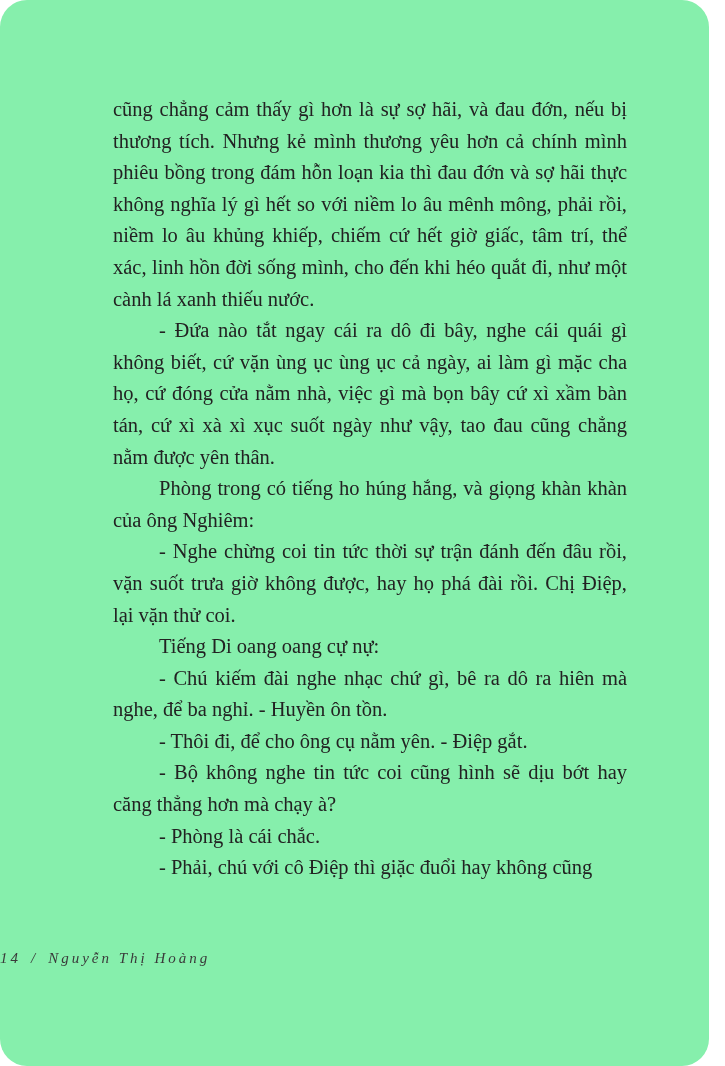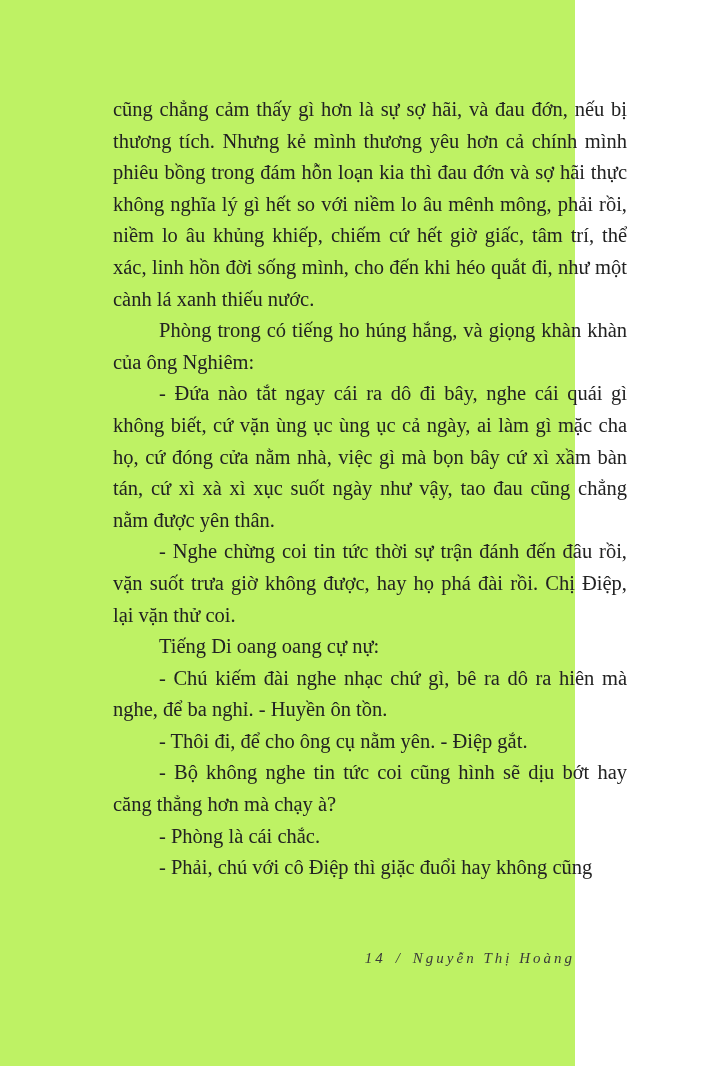--- a/index.html
+++ b/index.html
@@ -8,23 +8,24 @@
     height: 1066px;
     background: #ffffff;
   }
   body {
     font-family: "Liberation Serif", serif;
     color: #222222;
     overflow: hidden;
   }
   .book-page {
     position: relative;
-    width: 575px;
+    width: 709px;
     height: 1066px;
-    background: #bef264;
+    background: #86efac;
+    border-radius: 27px;
   }
   .text-block {
     position: absolute;
     left: 113px;
     top: 94px;
     width: 514px;
   }
   .text-block p {
     font-size: 20.5px;
     line-height: 31.6px;
@@ -33,40 +34,39 @@
     margin: 0;
   }
   .text-block p.indented {
     text-indent: 46px;
   }
   .page-footer {
     position: absolute;
     left: 0;
     top: 950px;
     width: 100%;
-    text-align: right;
+    text-align: left;
     font-style: italic;
     font-size: 15px;
     letter-spacing: 3px;
     color: #3a3a3a;
-    padding-left: 48px;
   }
   .page-footer .sep {
     padding: 0 10px;
   }
 </style>
 </head>
 <body>
 
 <div class="book-page">
 
   <div class="text-block">
     <p>cũng chẳng cảm thấy gì hơn là sự sợ hãi, và đau đớn, nếu bị thương tích. Nhưng kẻ mình thương yêu hơn cả chính mình phiêu bồng trong đám hỗn loạn kia thì đau đớn và sợ hãi thực không nghĩa lý gì hết so với niềm lo âu mênh mông, phải rồi, niềm lo âu khủng khiếp, chiếm cứ hết giờ giấc, tâm trí, thể xác, linh hồn đời sống mình, cho đến khi héo quắt đi, như một cành lá xanh thiếu nước.</p>
+    <p class="indented">- Đứa nào tắt ngay cái ra dô đi bây, nghe cái quái gì không biết, cứ vặn ùng ục ùng ục cả ngày, ai làm gì mặc cha họ, cứ đóng cửa nằm nhà, việc gì mà bọn bây cứ xì xầm bàn tán, cứ xì xà xì xục suốt ngày như vậy, tao đau cũng chẳng nằm được yên thân.</p>
     <p class="indented">Phòng trong có tiếng ho húng hắng, và giọng khàn khàn của ông Nghiêm:</p>
-    <p class="indented">- Đứa nào tắt ngay cái ra dô đi bây, nghe cái quái gì không biết, cứ vặn ùng ục ùng ục cả ngày, ai làm gì mặc cha họ, cứ đóng cửa nằm nhà, việc gì mà bọn bây cứ xì xầm bàn tán, cứ xì xà xì xục suốt ngày như vậy, tao đau cũng chẳng nằm được yên thân.</p>
     <p class="indented">- Nghe chừng coi tin tức thời sự trận đánh đến đâu rồi, vặn suốt trưa giờ không được, hay họ phá đài rồi. Chị Điệp, lại vặn thử coi.</p>
     <p class="indented">Tiếng Di oang oang cự nự:</p>
     <p class="indented">- Chú kiếm đài nghe nhạc chứ gì, bê ra dô ra hiên mà nghe, để ba nghỉ. - Huyền ôn tồn.</p>
     <p class="indented">- Thôi đi, để cho ông cụ nằm yên. - Điệp gắt.</p>
     <p class="indented">- Bộ không nghe tin tức coi cũng hình sẽ dịu bớt hay căng thẳng hơn mà chạy à?</p>
     <p class="indented">- Phòng là cái chắc.</p>
     <p class="indented">- Phải, chú với cô Điệp thì giặc đuổi hay không cũng</p>
   </div>
 
   <div class="page-footer">

